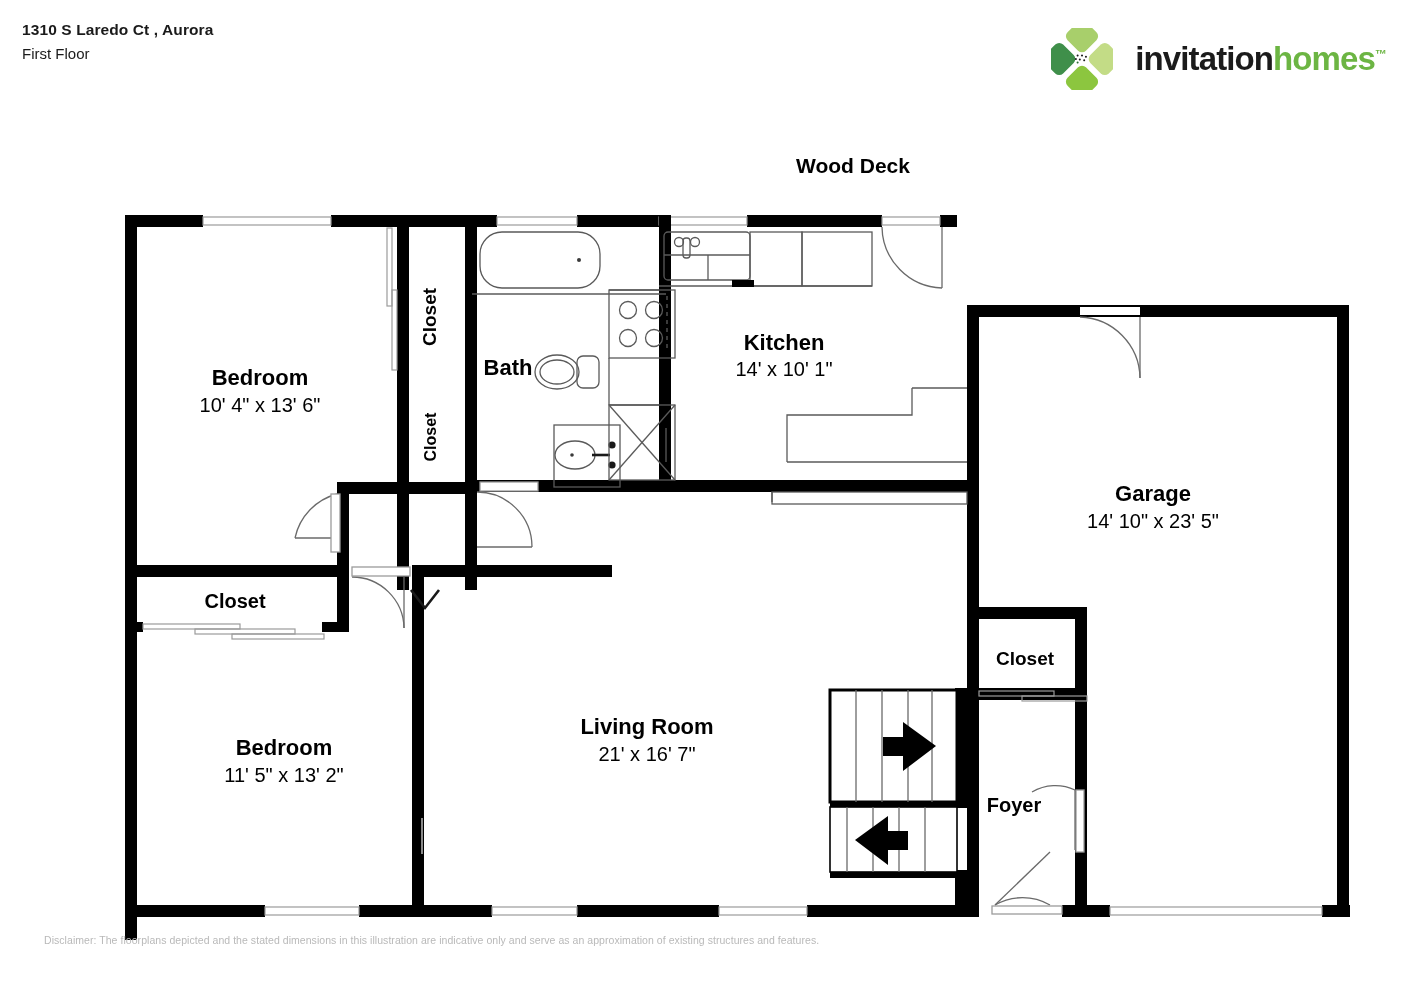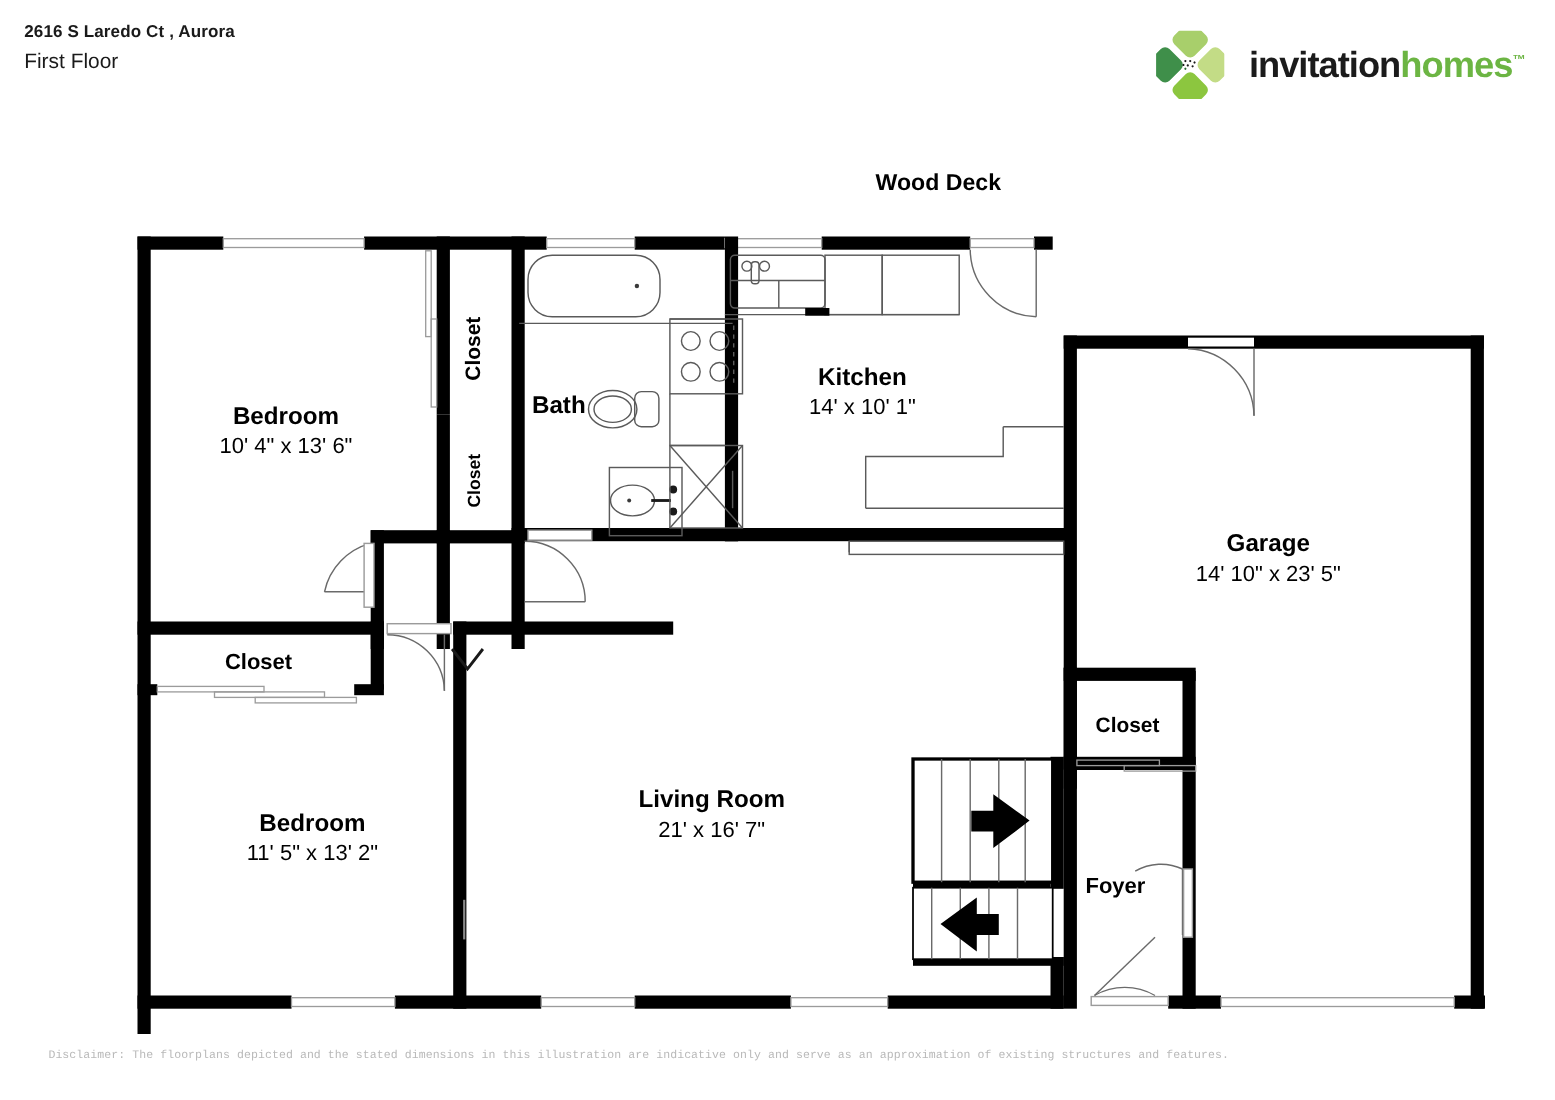--- a/index.html
+++ b/index.html
@@ -27,21 +27,21 @@
     top: 18px;
     line-height: 1.55;
   }
   #address-line {
     font-size: 15.5px;
     font-weight: bold;
     letter-spacing: 0.1px;
     color: #1a1a1a;
   }
   #floor-line {
-    font-size: 19px;
+    font-size: 15px;
     font-weight: normal;
     color: #1a1a1a;
   }
   #logo-block {
     position: absolute;
     right: 28px;
     top: 28px;
     display: flex;
     align-items: center;
     gap: 22px;
@@ -63,39 +63,38 @@
     top: 110px;
     width: 1414px;
     height: 830px;
     padding-left: 32px;
   }
   #plan { display: block; }
 
   #disclaimer {
     position: absolute;
     left: 44px;
-    top: 951px;
+    top: 931px;
     width: 1100px;
     line-height: 1.75;
-    font-family: Liberation Mono, monospace;
   }
   #disclaimer div {
     font-size: 10.5px;
     color: #b9b9b9;
     letter-spacing: 0.05px;
     white-space: nowrap;
   }
 </style>
 </head>
 <body>
 
 <div id="header">
 
   <div id="address-block">
-    <div id="address-line">2616 S Laredo Ct , Aurora</div>
+    <div id="address-line">1310 S Laredo Ct , Aurora</div>
     <div id="floor-line">First Floor</div>
   </div>
 
   <div id="logo-block">
     <svg id="logo-mark" viewBox="0 0 100 100">
       <g transform="translate(50,50)">
         <rect x="-44" y="-44" width="42" height="42" rx="9" ry="9" fill="#a8cf6b" transform="rotate(45) translate(-3,-3)"></rect>
         <rect x="2" y="-44" width="42" height="42" rx="9" ry="9" fill="#c3dc86" transform="rotate(45) translate(3,-3)"></rect>
         <rect x="-44" y="2" width="42" height="42" rx="9" ry="9" fill="#3f8f4a" transform="rotate(45) translate(-3,3)"></rect>
         <rect x="2" y="2" width="42" height="42" rx="9" ry="9" fill="#8cc63f" transform="rotate(45) translate(3,3)"></rect>

